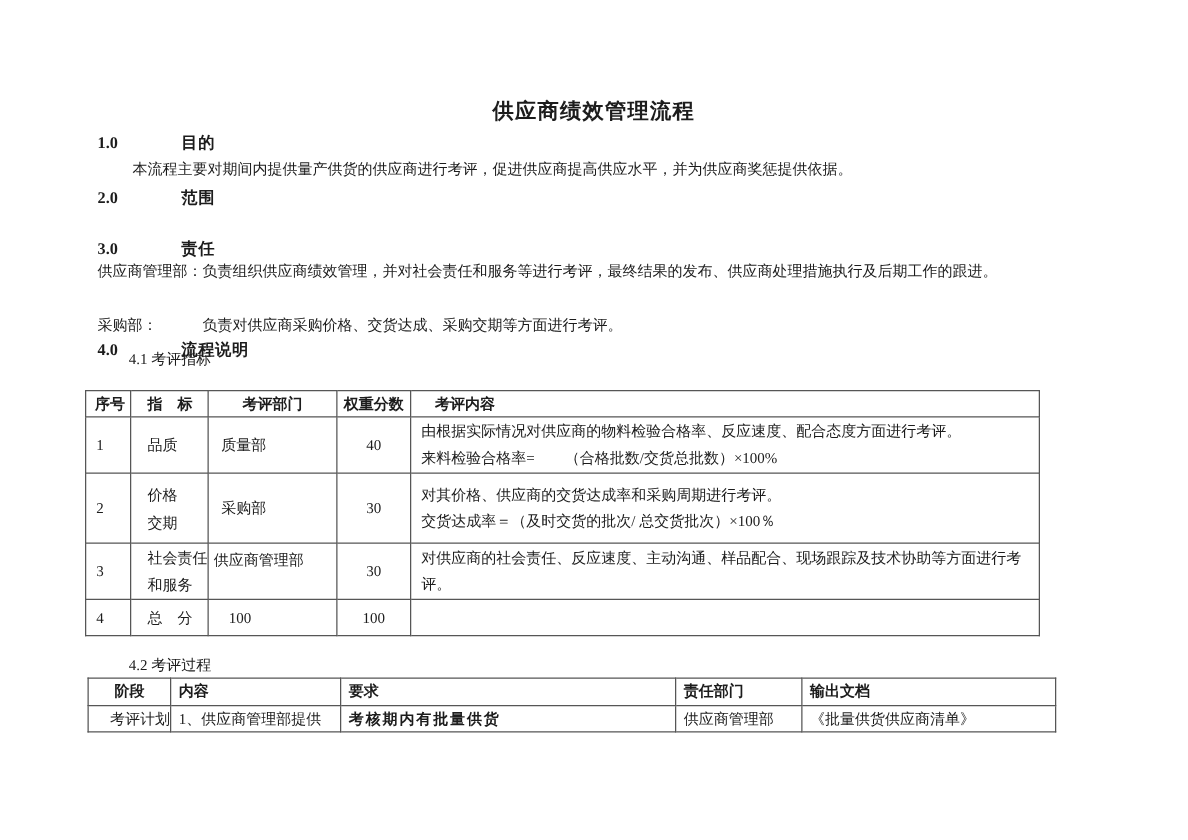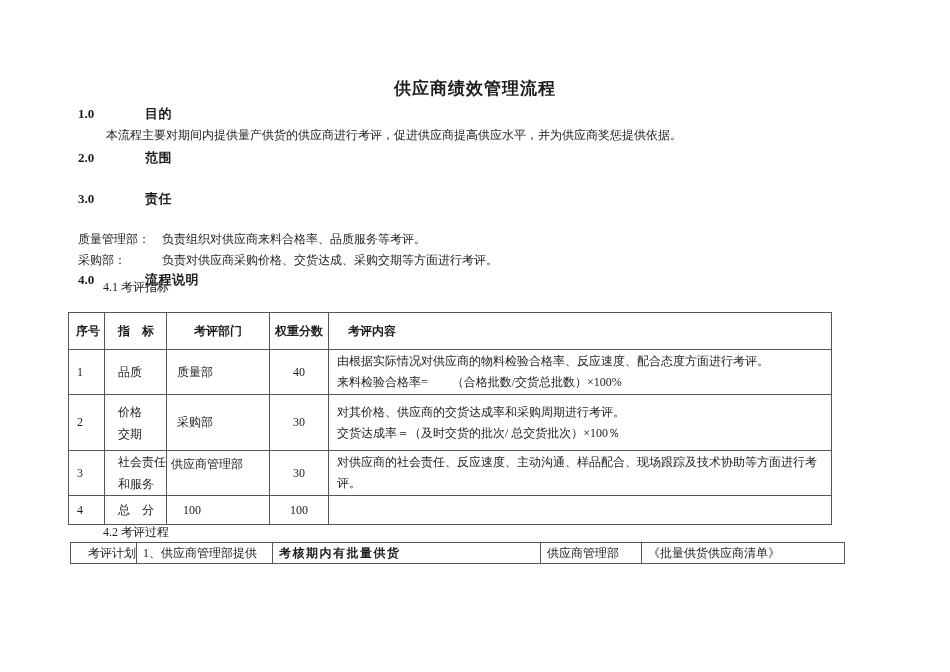--- a/index.html
+++ b/index.html
@@ -57,39 +57,39 @@
 
   <div class="abs sec" style="top:150px;">
     <span class="num">2.0</span>
     <span class="hd">范围</span>
   </div>
 
   <div class="abs sec" style="top:191px;">
     <span class="num">3.0</span>
     <span class="hd">责任</span>
   </div>
-  <div class="abs resp" style="top:232px;">质量管理部：　负责组织对供应商来料合格率、品质服务等考评。</div>
+  <div class="abs resp" style="top:210px;">供应商管理部：负责组织供应商绩效管理，并对社会责任和服务等进行考评，最终结果的发布、供应商处理措施执行及后期工作的跟进。</div>
   <div class="abs resp" style="top:253px;">采购部：　　　负责对供应商采购价格、交货达成、采购交期等方面进行考评。</div>
 
   <div class="abs sec" style="top:272px;">
     <span class="num">4.0</span>
     <span class="hd">流程说明</span>
   </div>
   <div class="abs sub" style="top:280px;">4.1 考评指标</div>
 
   <table class="abs t1" style="top:312px;left:68px;width:763px;">
     <colgroup>
       <col style="width:36px">
         <col style="width:62px">
         <col style="width:103px">
         <col style="width:59px">
         <col style="width:503px">
     </colgroup>
     <tbody>
-        <tr style="height:37px;">
+        <tr style="height:21px;">
       <th class="th-left">序号</th>
       <th class="th-left" style="padding-left:13px;">指　标</th>
       <th class="th-center">考评部门</th>
       <th class="th-center">权重分数</th>
       <th class="th-left" style="padding-left:19px;">考评内容</th>
     </tr>
     <tr style="height:45px;">
       <td class="cell-no">1</td>
       <td class="cell-ind">
         <div>品质</div>
@@ -142,20 +142,27 @@
 
   <table class="abs t2" style="top:542px;left:70px;width:774px;">
     <colgroup>
       <col style="width:66px">
         <col style="width:136px">
         <col style="width:268px">
         <col style="width:101px">
         <col style="width:203px">
     </colgroup>
     <tbody>
+        <tr style="height:22px;">
+      <th class="th-center">阶段</th>
+      <th class="th-left c-pad">内容</th>
+      <th class="th-left c-pad">要求</th>
+      <th class="th-left c-pad">责任部门</th>
+      <th class="th-left c-pad">输出文档</th>
+    </tr>
     <tr style="height:21px;">
       <td class="c-stage">考评计划</td>
       <td class="c-pad">1、供应商管理部提供</td>
       <td class="c-pad c-req">考核期内有批量供货</td>
       <td class="c-pad">供应商管理部</td>
       <td class="c-pad">《批量供货供应商清单》</td>
     </tr>
   </tbody>
     </table>
 

